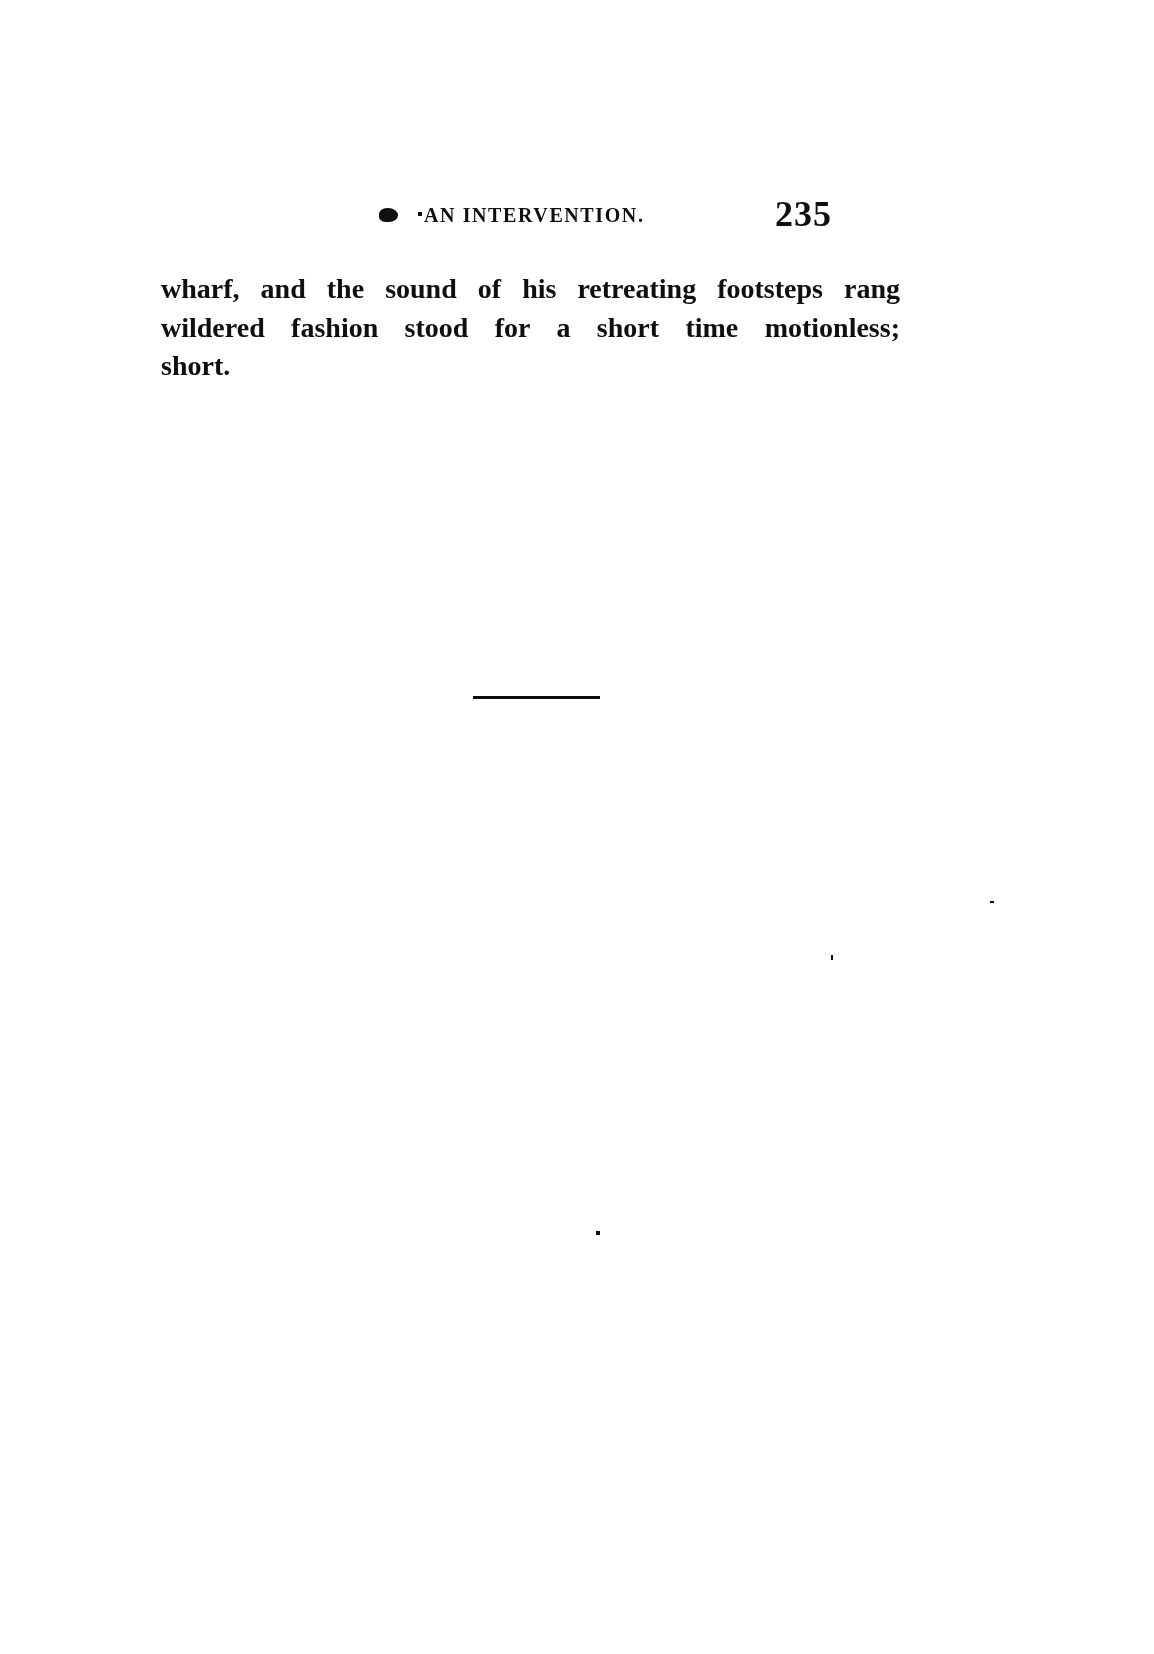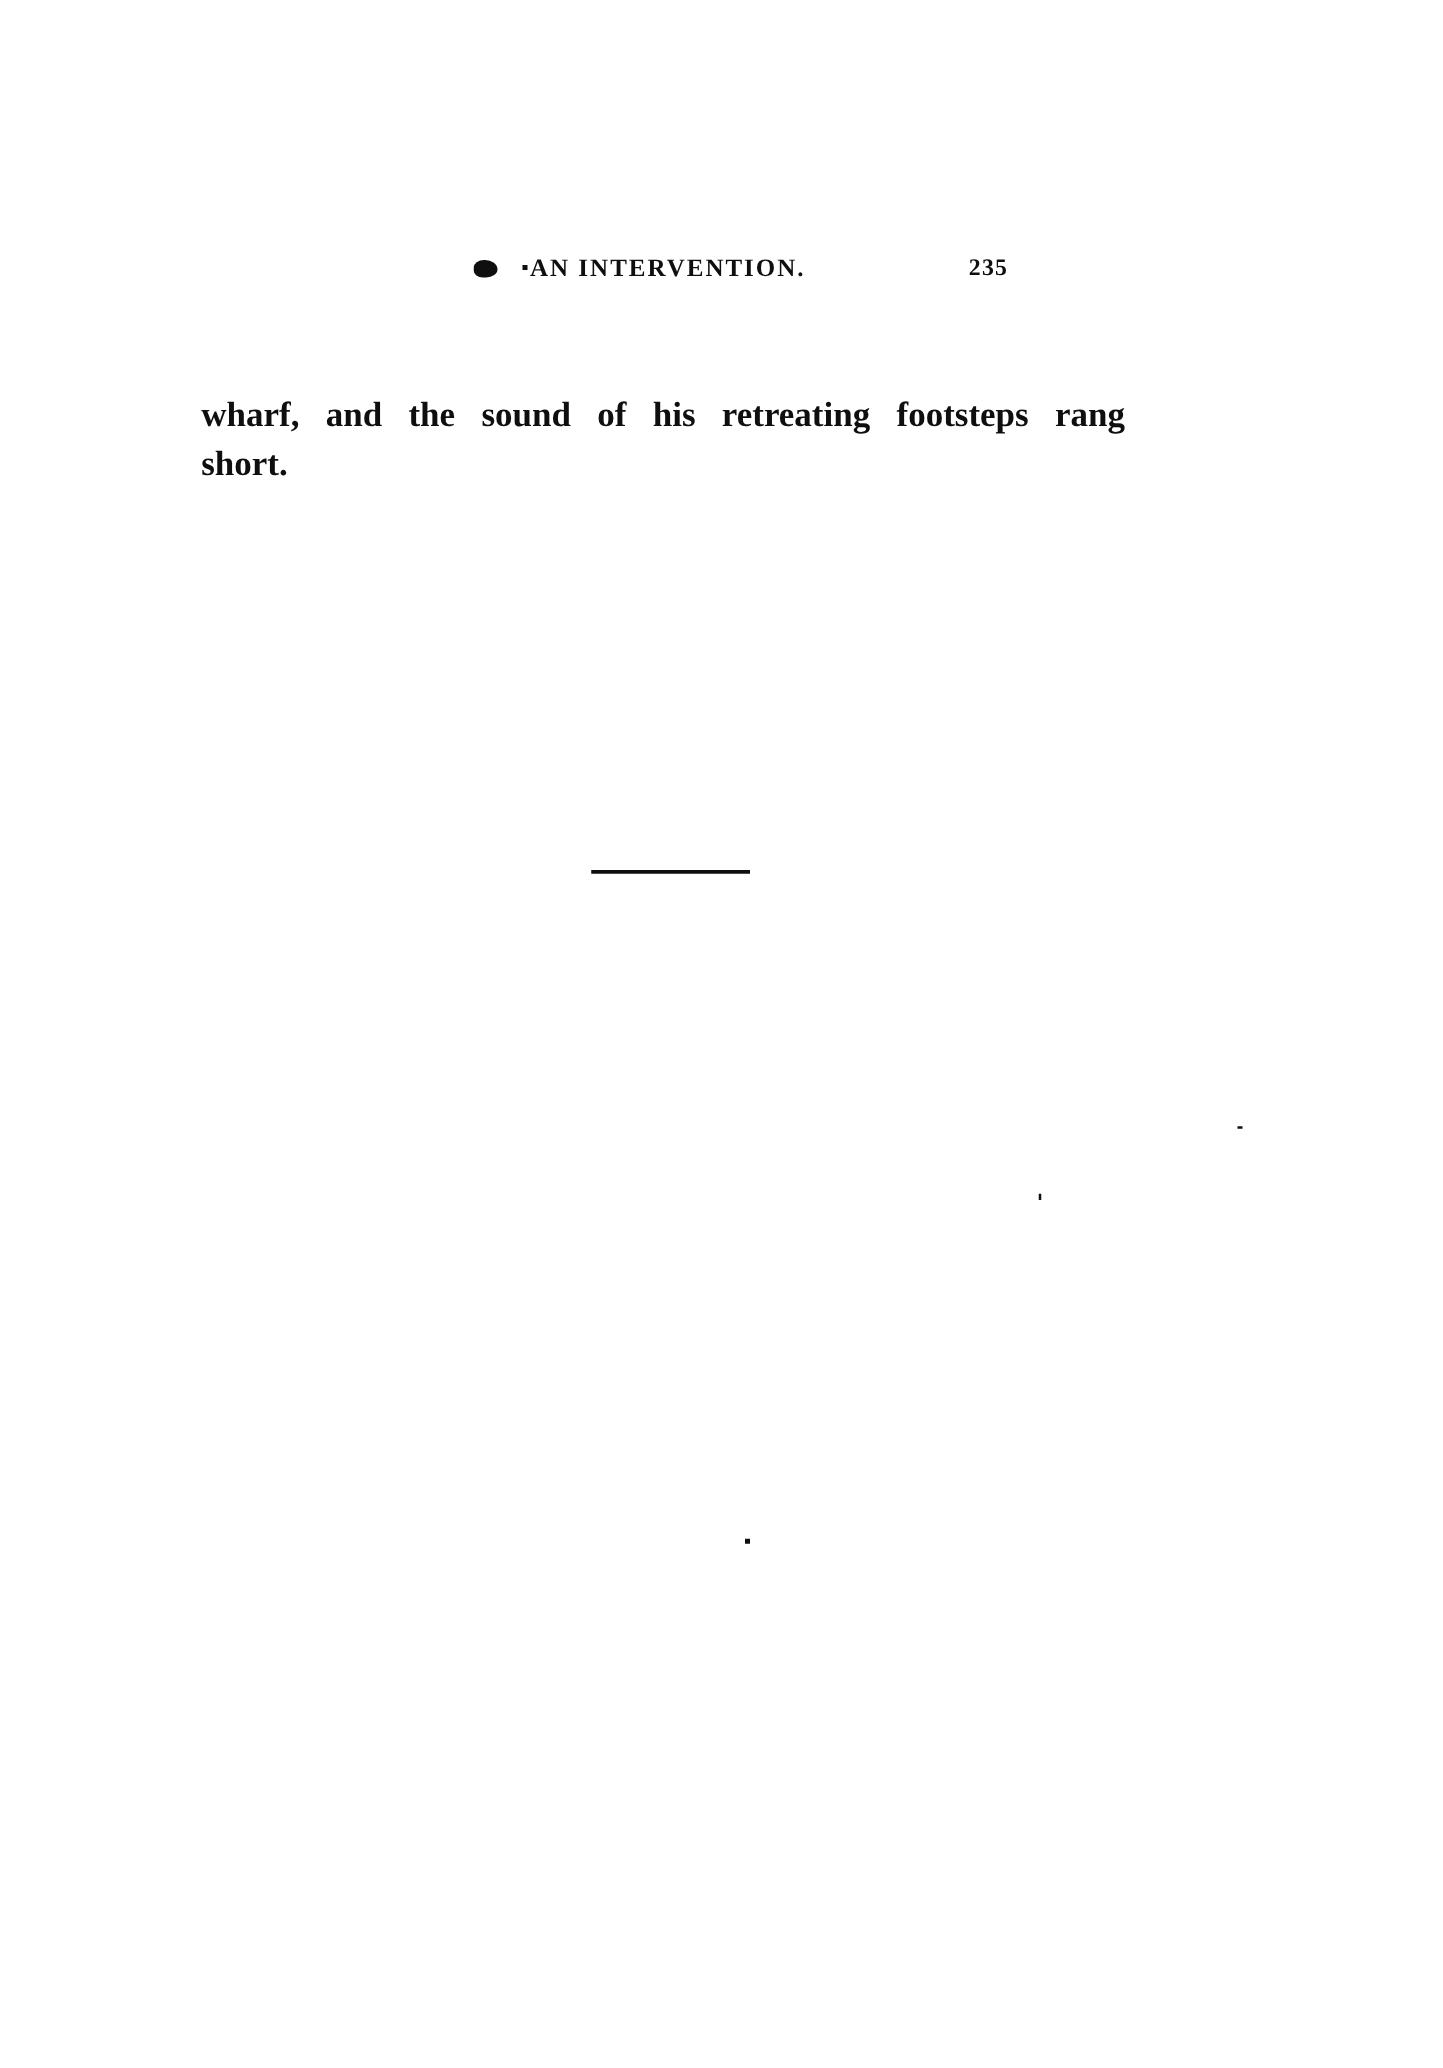--- a/index.html
+++ b/index.html
@@ -23,35 +23,34 @@
     font-size: 20px;
     line-height: 20px;
     font-weight: 700;
     letter-spacing: 1.6px;
     white-space: nowrap;
   }
   .folio {
     position: absolute;
     left: 775px;
     top: 201px;
-    font-size: 19px;
+    font-size: 36px;
     line-height: 27px;
     font-weight: 700;
     letter-spacing: 1px;
     white-space: nowrap;
   }
   .body-block {
     position: absolute;
     left: 161px;
     top: 270px;
     width: 739px;
     font-size: 28px;
     line-height: 38.5px;
     font-weight: 700;
-    margin-top: 44px;
   }
   .body-line {
     text-align: justify;
     text-align-last: justify;
     white-space: pre-wrap;
   }
   .body-line.last {
     text-align: left;
     text-align-last: left;
   }
@@ -83,20 +82,21 @@
 <body>
 
 <div id="scan-page">
 
   <div class="running-head">AN INTERVENTION.</div>
 
   <div class="folio">235</div>
 
   <div class="body-block">
     <div class="body-line">wharf, and the sound of his retreating footsteps rang</div>
+    <div class="body-line">wildered fashion stood for a short time motionless;</div>
     <div class="body-line last">short.</div>
   </div>
 
   <div class="section-rule"></div>
 
   <span class="speck smudge"></span>
   <span class="speck s-header-dot"></span>
   <span class="speck s-right-dash"></span>
   <span class="speck s-mid-tick"></span>
   <span class="speck s-low-dot"></span>

